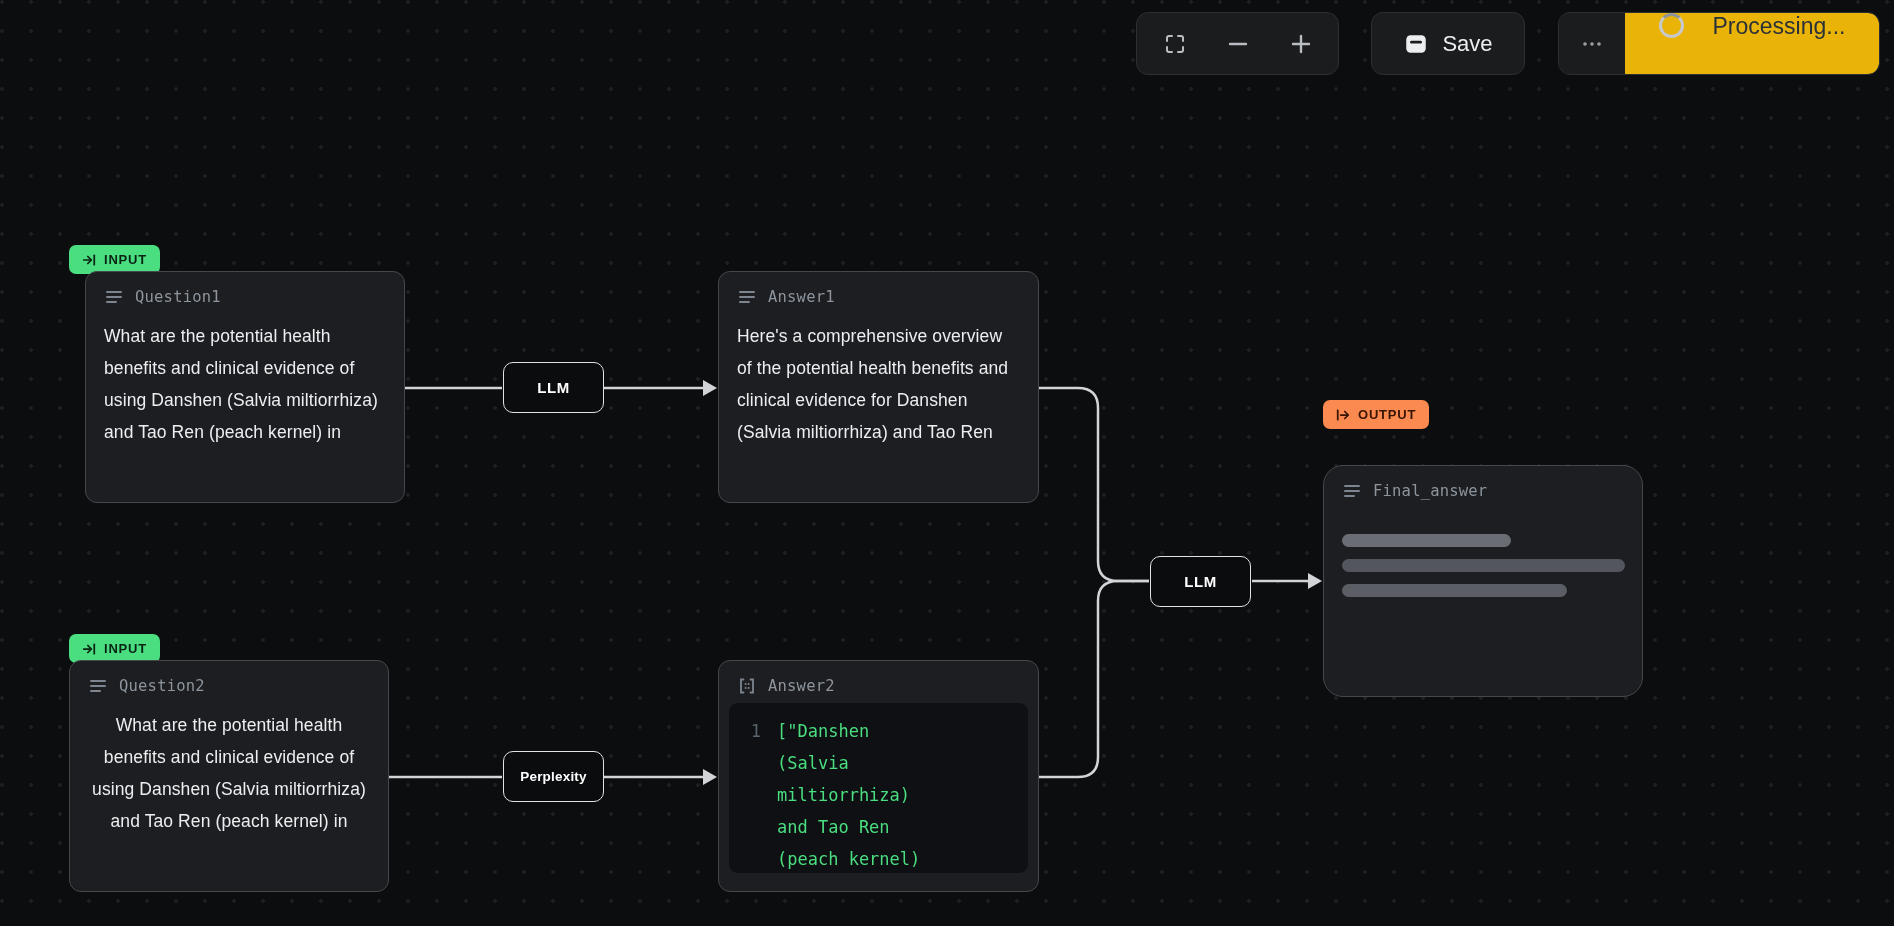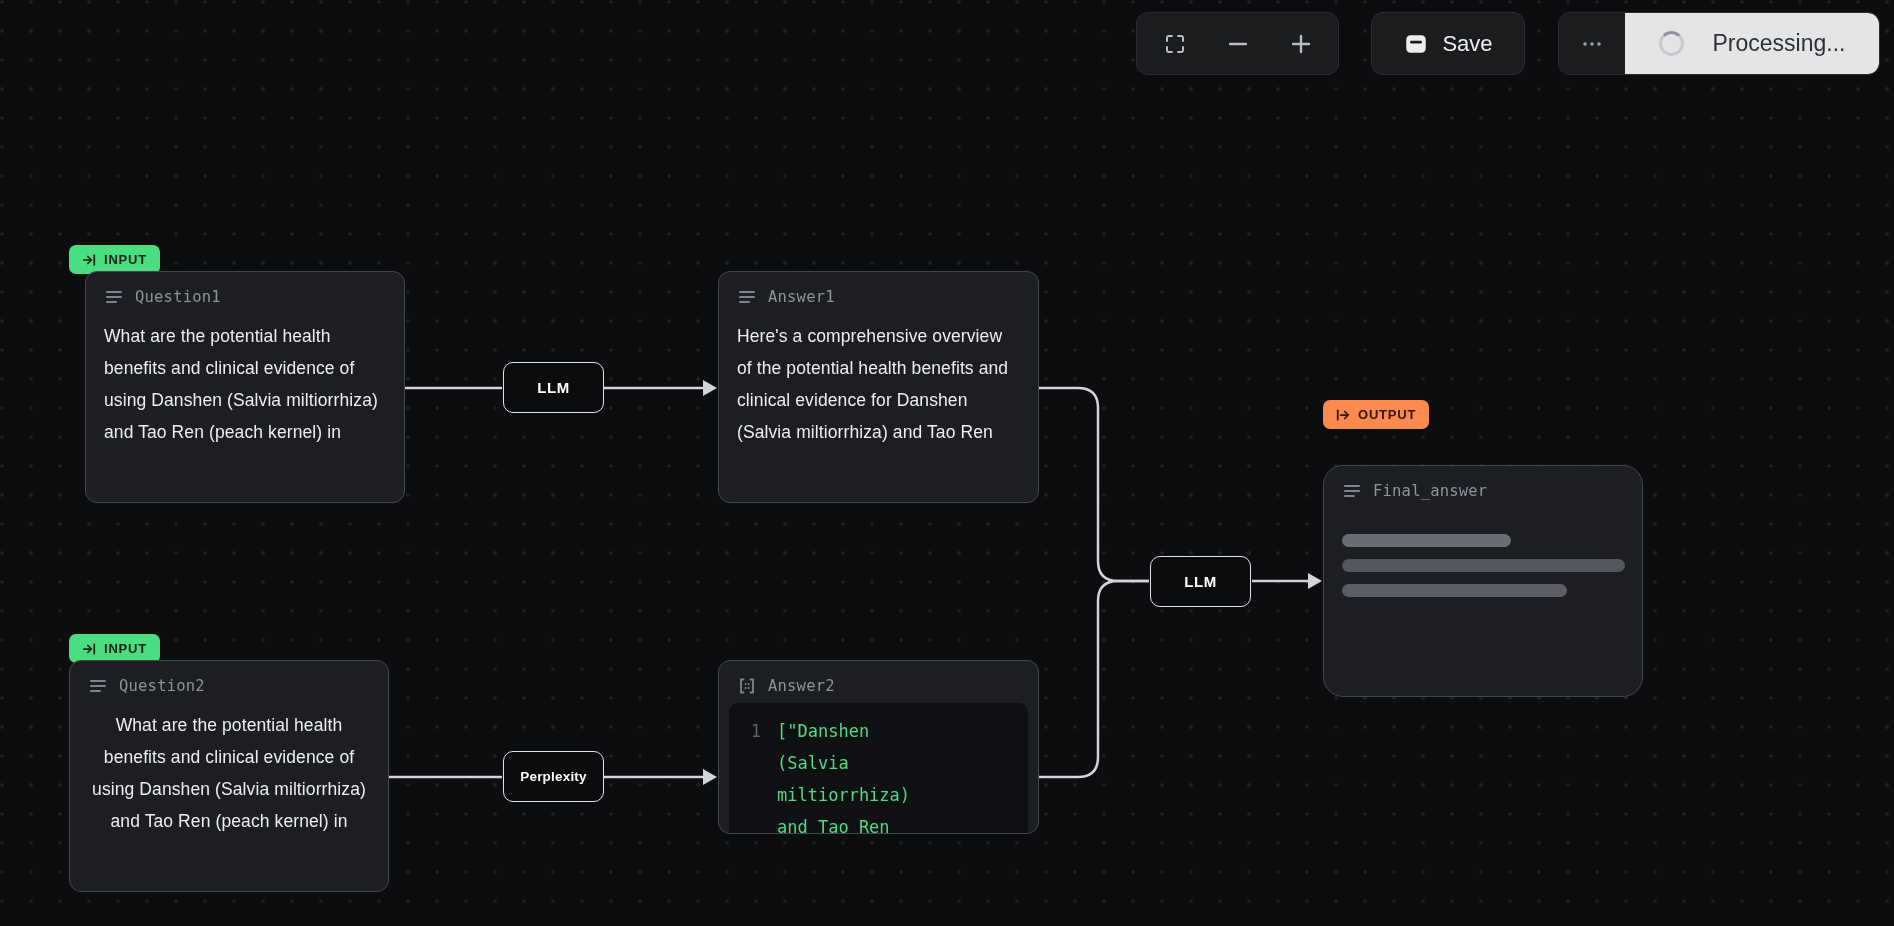--- a/index.html
+++ b/index.html
@@ -81,21 +81,21 @@
     border-radius:9px; background:transparent; border:none; cursor:pointer;
   }
   .save-btn { left:1371px; width:154px; justify-content:center; gap:13px; cursor:pointer; }
   .save-label { font-size:22px; color:#eceef0; }
   .more-group { left:1558px; width:322px; padding:0; overflow:hidden; }
   .more-seg {
     width:66px; height:100%; display:flex; align-items:center; justify-content:center;
     background:#1a1c1e; cursor:pointer; border:none;
   }
   .processing-seg {
-    flex:1; height:100%; background:#e5e5e5; display:flex; align-items:center;
+    flex:1; height:100%; background:#eab308; display:flex; 
     justify-content:center; gap:29px; cursor:pointer; border:none;
     border-radius:0 11px 11px 0;
   }
   .processing-label { font-size:23px; color:#2b3138; font-family:"Liberation Sans", sans-serif; }
   .spinner {
     width:25px; height:25px; border-radius:50%;
     border:3.5px solid #c6c9cd; border-top-color:#8f939a;
     animation:spin 1s linear infinite;
   }
   @keyframes spin { to { transform:rotate(360deg); } }
@@ -183,21 +183,21 @@
       </span>
       <span class="node-title">Question2</span>
     </div>
     <div class="node-body">What are the potential health benefits and clinical evidence of using Danshen (Salvia miltiorrhiza) and Tao Ren (peach kernel) in</div>
   </div>
 
   <div class="chip chip-small" style="left:503px; top:751px;">
     <span>Perplexity</span>
   </div>
 
-  <div class="node" style="left:718px; top:660px; width:321px; height:174px;">
+  <div class="node" style="left:718px; top:660px; width:321px; height:232px;">
     <div class="node-header">
       <span class="hicon">
         <svg viewBox="0 0 20 20" fill="none" stroke="#7d8590" stroke-width="1.8" stroke-linecap="round">
           <path d="M6.5 3.5H4v13h2.5"></path>
             <path d="M13.5 3.5H16v13h-2.5"></path>
           <circle cx="8.6" cy="8" r="1" fill="#7d8590" stroke="none"></circle>
             <circle cx="8.6" cy="12" r="1" fill="#7d8590" stroke="none"></circle>
           <circle cx="11.6" cy="8" r="1" fill="#7d8590" stroke="none"></circle>
             <circle cx="11.6" cy="12" r="1" fill="#7d8590" stroke="none"></circle>
         </svg>

